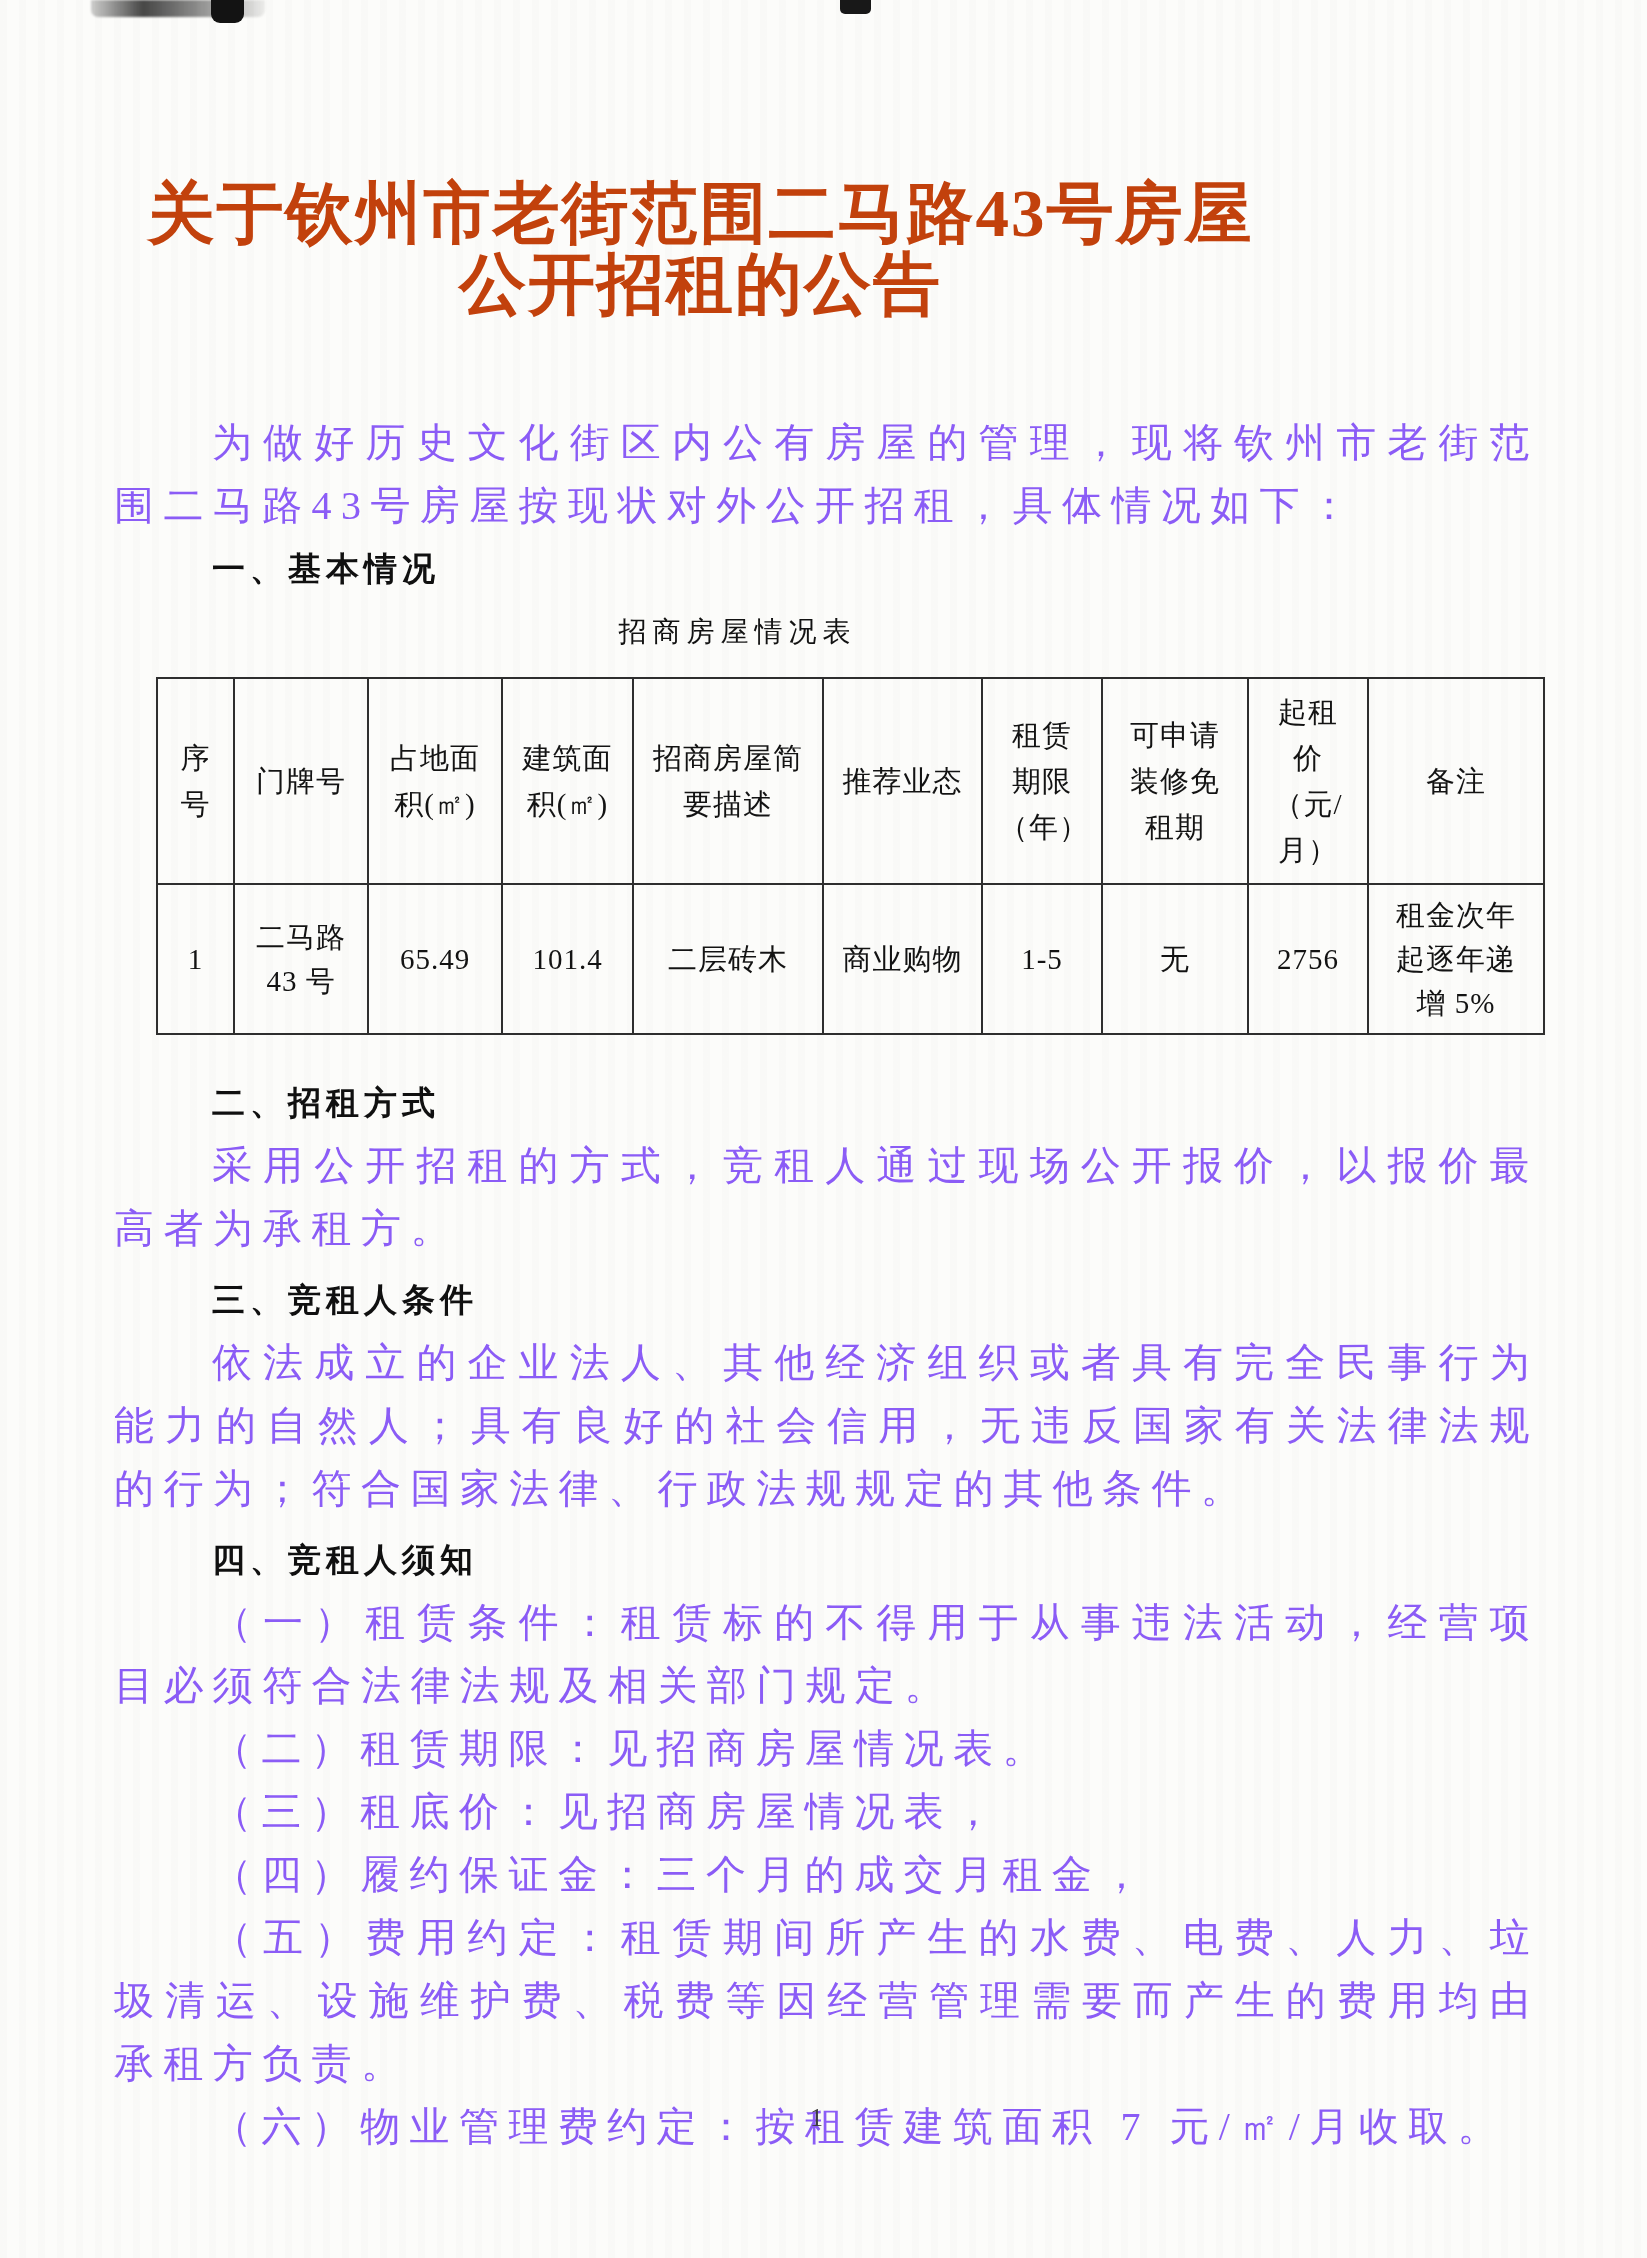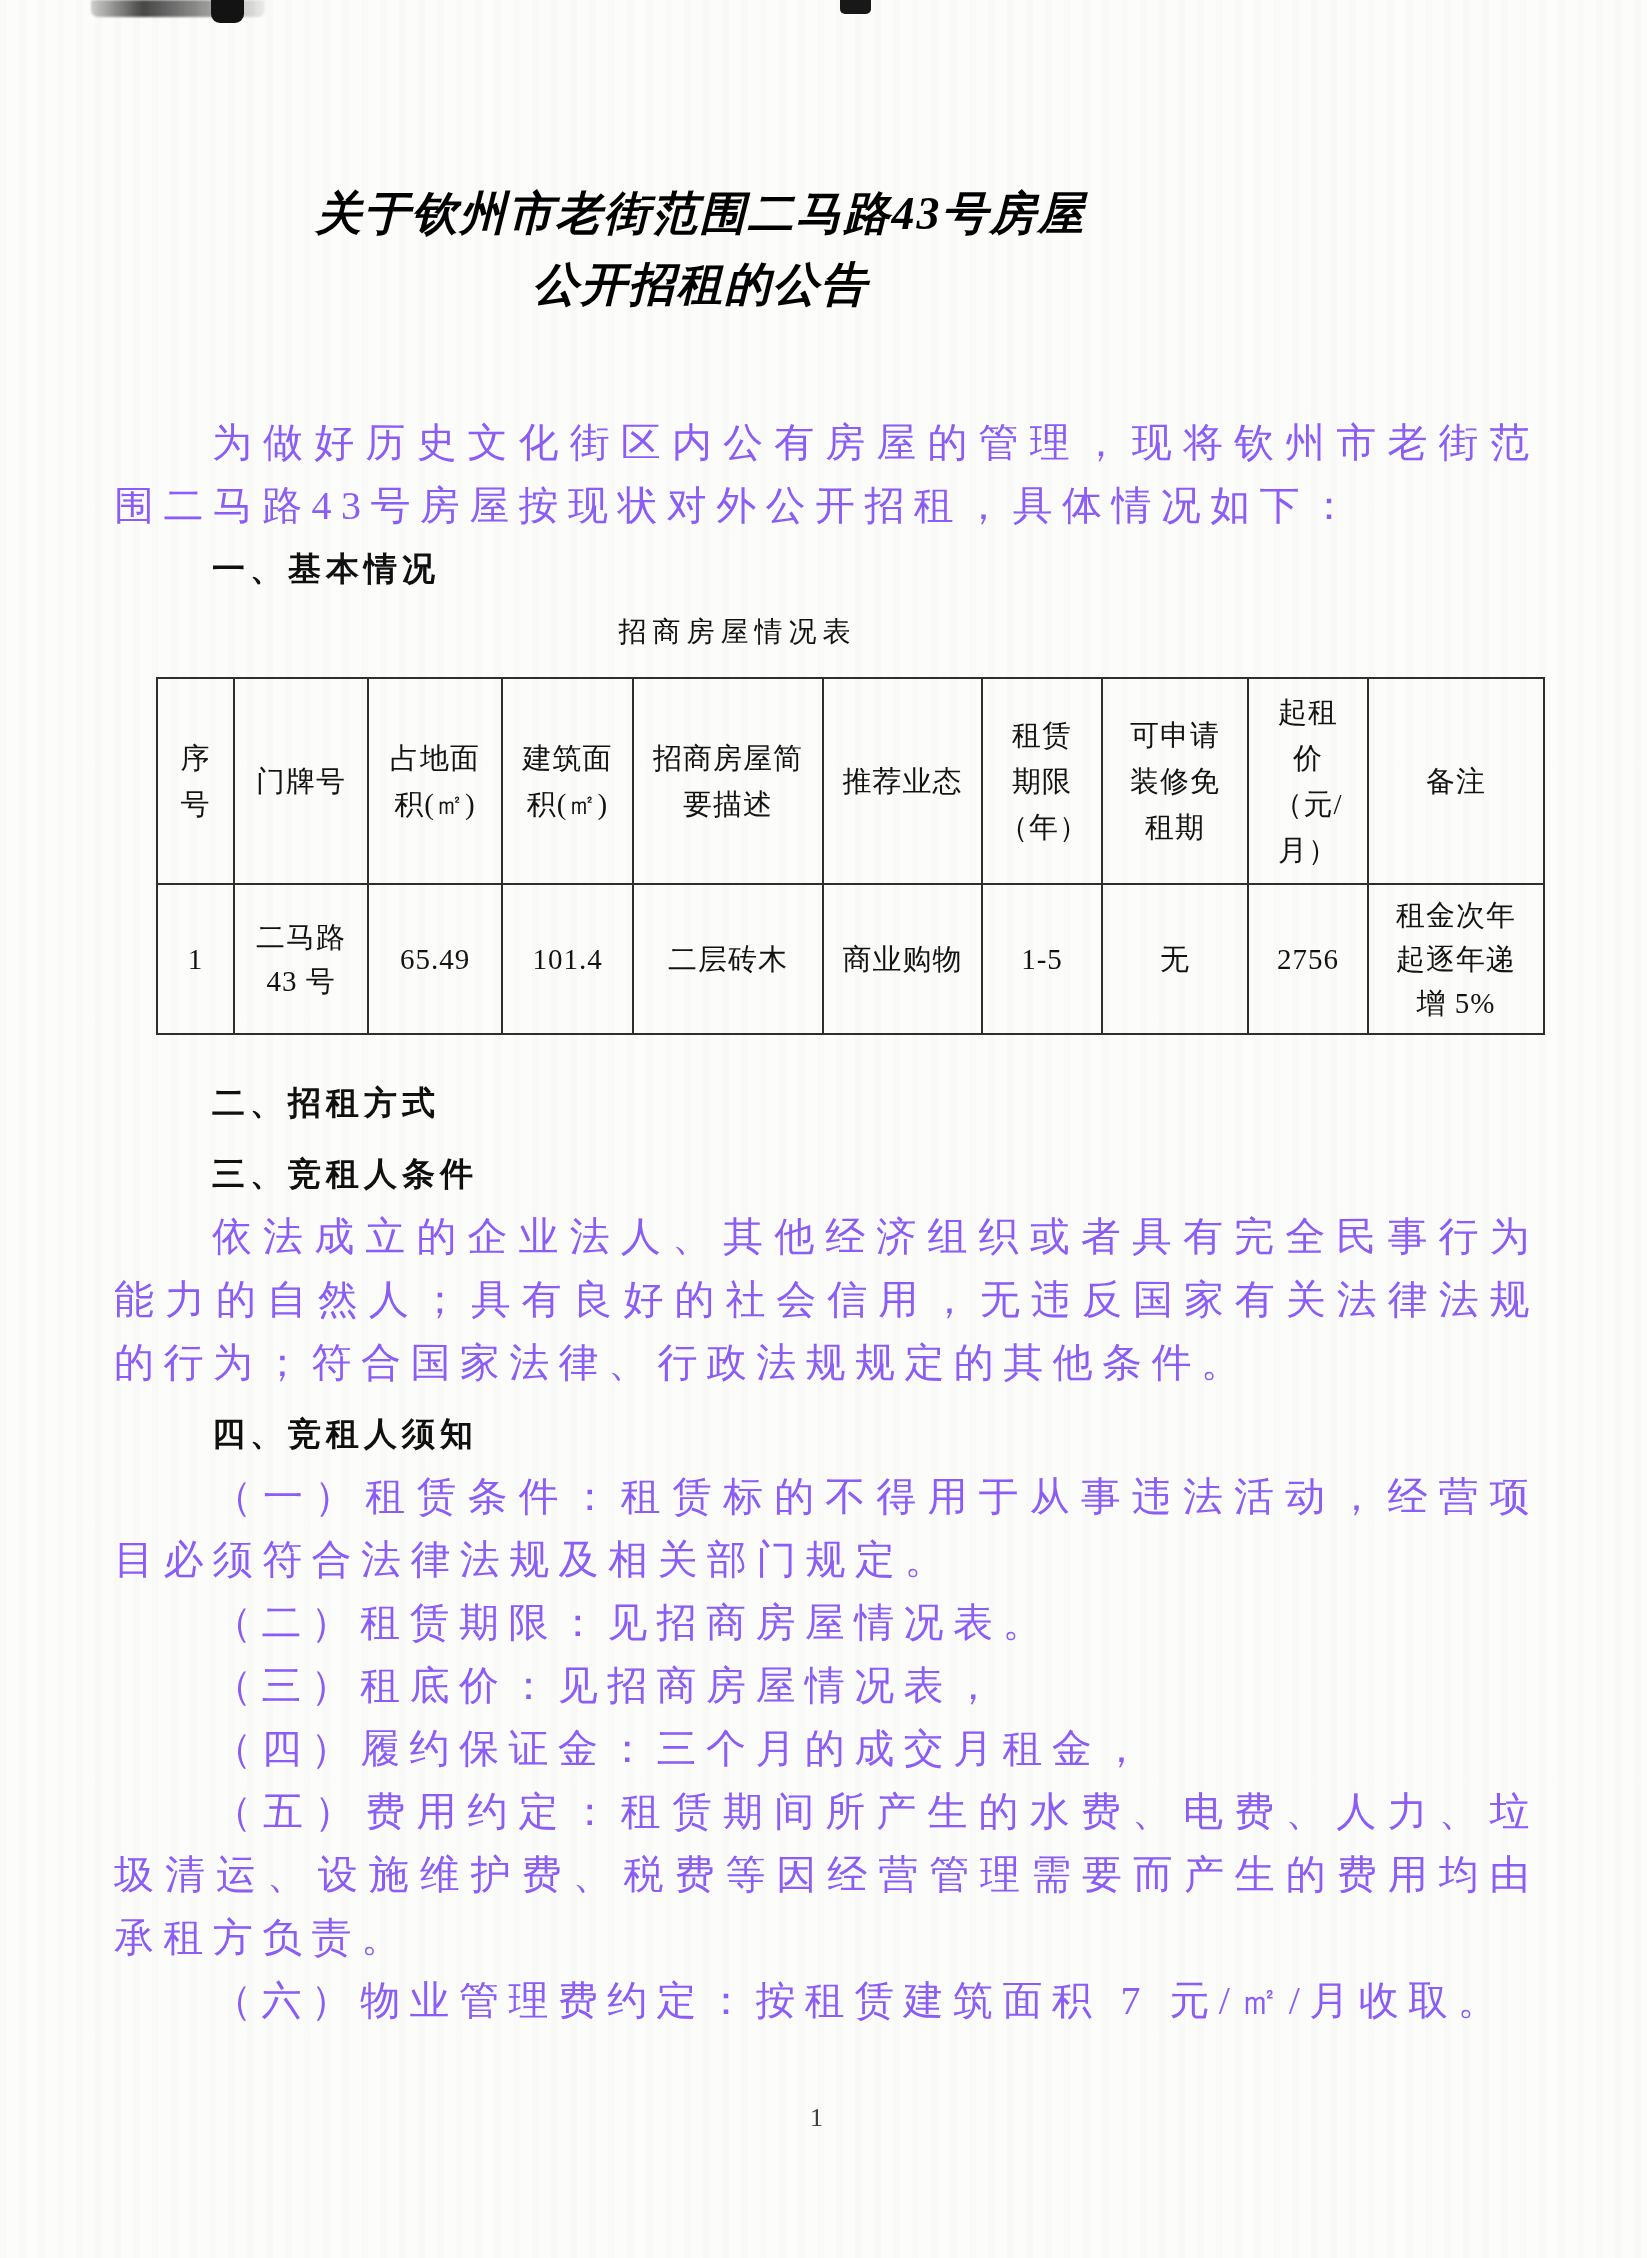--- a/index.html
+++ b/index.html
@@ -27,23 +27,22 @@
   .smudge-c{position:absolute;left:840px;top:0;width:31px;height:14px;
     background:#181818;border-radius:0 0 5px 5px;}
 
   .content{position:relative;padding:0 108px 0 114px;}
 
   .doc-title{
     width:1173px;margin:178px 0 0 0;
     text-align:center;
     font-family:"Liberation Serif","DejaVu Serif",serif;
     font-weight:800;
-    font-size:46px;line-height:71px;letter-spacing:2px;
-    color:#000000;
-    font-style:italic;
+    font-size:67px;line-height:71px;letter-spacing:2px;
+    color:#c2410c;
   }
 
   p{margin:0;}
   .body-text{
     font-size:40px;line-height:63px;letter-spacing:9.4px;
     text-align:justify;text-justify:inter-character;
     text-indent:98px;color:#8b5cf6;
   }
   .intro{margin-top:91px;}
 
@@ -142,20 +141,21 @@
           <td>商业购物</td>
           <td>1-5</td>
           <td>无</td>
           <td>2756</td>
           <td>租金次年起逐年递增 5%</td>
         </tr>
       </tbody>
     </table>
 
     <p class="sec-heading mt-s2">二、招租方式</p>
+    <p class="body-text">采用公开招租的方式，竞租人通过现场公开报价，以报价最高者为承租方。</p>
 
     <p class="sec-heading mt-s3">三、竞租人条件</p>
     <p class="body-text">依法成立的企业法人、其他经济组织或者具有完全民事行为能力的自然人；具有良好的社会信用，无违反国家有关法律法规的行为；符合国家法律、行政法规规定的其他条件。</p>
 
     <p class="sec-heading mt-s4">四、竞租人须知</p>
     <p class="body-text">（一）租赁条件：租赁标的不得用于从事违法活动，经营项目必须符合法律法规及相关部门规定。</p>
     <p class="body-text">（二）租赁期限：见招商房屋情况表。</p>
     <p class="body-text">（三）租底价：见招商房屋情况表，</p>
     <p class="body-text">（四）履约保证金：三个月的成交月租金，</p>
     <p class="body-text">（五）费用约定：租赁期间所产生的水费、电费、人力、垃圾清运、设施维护费、税费等因经营管理需要而产生的费用均由承租方负责。</p>

